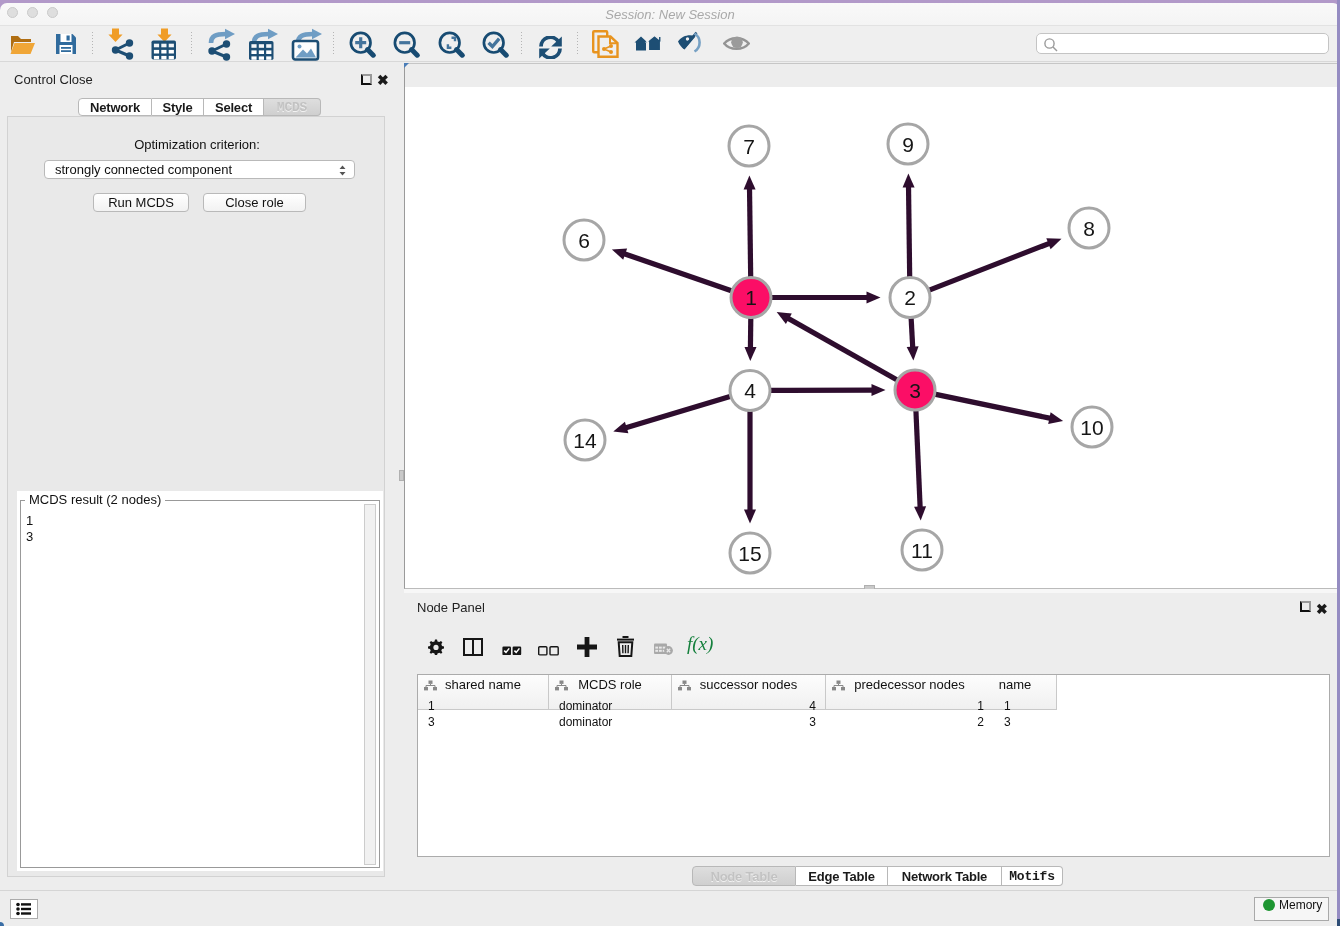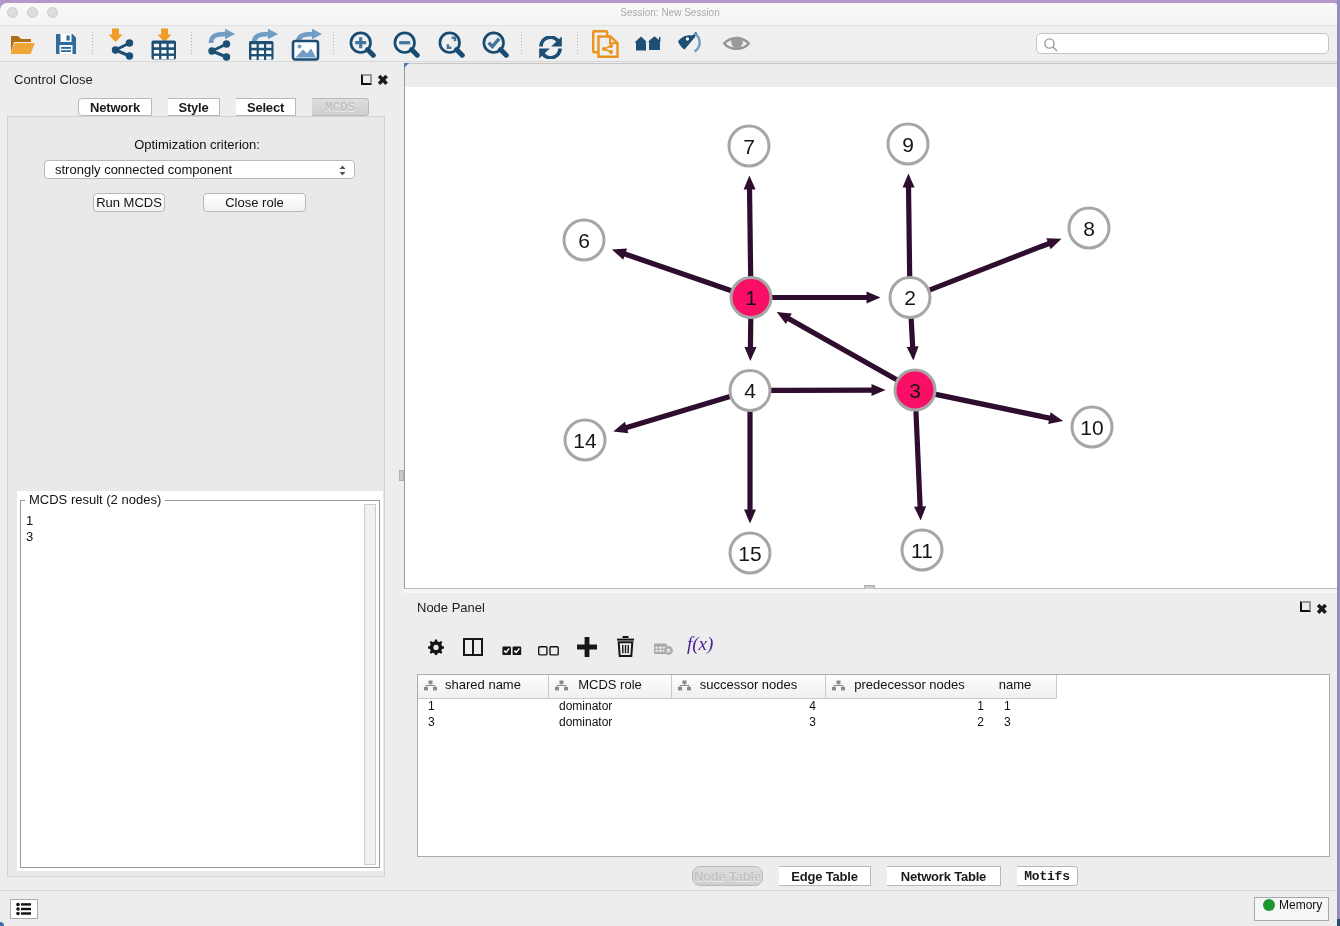--- a/index.html
+++ b/index.html
@@ -9,32 +9,32 @@
 
 
 #purple-top { left:0; top:0; width:1340px; height:3px; background:#b299c9; }
 #purple-right { right:0; top:0; width:3px; height:926px; background:#958cc2; }
 #corner-bl { left:0; top:922px; width:4px; height:4px; background:#3a6ea5; border-radius:0 4px 0 0; }
 #corner-br { right:0; top:919px; width:3px; height:7px; background:#2e4d76; }
 
 
 #titlebar { left:0; top:3px; width:1340px; height:23px; background:linear-gradient(#f9f9f9,#f4f4f4); border-bottom:1px solid #e2e2e2; border-radius:7px 7px 0 0; }
 .tl { position:absolute; top:4px; width:11px; height:11px; border-radius:50%; background:#dedede; border:1px solid #c9c9c9; }
-#title { position:absolute; top:4px; left:0; width:100%; text-align:center; font-size:10px; color:#a8a8a8; }
+#title { position:absolute; top:4px; left:0; width:100%; text-align:center; font-size:13px; color:#a8a8a8;font-style:italic; }
 
 
 #toolbar { left:0; top:26px; width:1340px; height:36px; background:#efefef; border-bottom:1px solid #d8d8d8; }
 .tbi { position:absolute; top:2px; }
 .tbsep { position:absolute; top:6px; width:1px; height:24px; background-image:linear-gradient(#b5b5b5 40%, rgba(0,0,0,0) 0%); background-size:1px 3px; }
 #searchbox { position:absolute; left:1036px; top:7px; width:293px; height:21px; background:#fff; border:1px solid #c4c4c4; border-radius:5px; }
 
 
 #cp-title { left:14px; top:72px; font-size:13px; color:#222; }
 #cp-content { left:7px; top:116px; width:378px; height:761px; background:#e9e9e9; border:1px solid #d2d2d2; }
-.tabstrip { position:absolute; display:flex; height:18px; font-size:13px;gap:16px; }
+.tabstrip { position:absolute; display:flex; height:18px; font-size:13px; }
 .tab { background:#fff; border:1px solid #b8b8b8; border-left:none; color:#1a1a1a; text-align:center; line-height:17px; font-weight:bold; letter-spacing:-0.2px; }
 .tab.first { border-left:1px solid #b8b8b8; border-radius:4px 0 0 4px; }
 .tab.last { border-radius:0 4px 4px 0;font-family:Liberation Mono, monospace; }
 .tab.sel { background:linear-gradient(#dedede,#cfcfcf); color:#c2c2c2; text-shadow:0 1px 0 #f2f2f2; }
 #opt-label { left:8px; top:137px; width:378px; text-align:center; font-size:13px; color:#111; }
 #dropdown { left:44px; top:160px; width:311px; height:19px; background:#fff; border:1px solid #b9b9b9; border-radius:4px; font-size:13px; color:#111; line-height:17px; padding-left:10px; }
 .btn { position:absolute; height:19px; background:linear-gradient(#ffffff,#f2f2f2); border:1px solid #b9b9b9; border-radius:4px; font-size:13px; color:#111; text-align:center; line-height:17px; }
 #mcds-white { left:17px; top:491px; width:366px; height:380px; background:#fff; }
 #fieldset { left:20px; top:500px; width:360px; height:368px; border:1px solid #999; }
 #fieldset-legend { left:25px; top:492px; background:#fff; padding:0 4px; font-size:13px; color:#111; }
@@ -50,21 +50,21 @@
 body div, body svg { will-change:transform; }
 
 
 #vsplit-grip { left:399px; top:470px; width:5px; height:11px; background:#c9c9c9; border:1px solid #b0b0b0; }
 #hsplit-grip { left:864px; top:585px; width:11px; height:5px; background:#c9c9c9; border:1px solid #b0b0b0; }
 
 
 #tp-strip { left:404px; top:589px; width:936px; height:4px; background:#f7f7f7; }
 #tp-title { left:417px; top:600px; font-size:13px; color:#222; }
 #tp-table { left:417px; top:674px; width:913px; height:183px; background:#fff; border:1px solid #ababab; }
-.th { position:absolute; top:0; height:24px; background:linear-gradient(#fdfdfd,#f0f0f0); border-right:1px solid #c9c9c9; border-bottom:1px solid #c9c9c9; font-size:13px; color:#111; text-align:center; line-height:20px; }
+.th { position:absolute; top:0; height:35px; background:linear-gradient(#fdfdfd,#f0f0f0); border-right:1px solid #c9c9c9; border-bottom:1px solid #c9c9c9; font-size:13px; color:#111; text-align:center; line-height:20px; }
 .td { position:absolute; font-size:12px; color:#111; height:16px; line-height:16px; }
 
 #statusline { left:0; top:890px; width:1340px; height:1px; background:#d5d5d5; }
 #listbtn { left:10px; top:899px; width:28px; height:20px; background:#fff; border:1px solid #ababab; }
 #membtn { left:1254px; top:897px; width:75px; height:24px; background:#f6f6f6; border:1px solid #a9a9a9; font-size:12px; color:#111; }
 .wctl { position:absolute; font-size:13px; color:#1a1a1a; }
 </style>
 </head>
 <body>
 
@@ -210,21 +210,21 @@
   <div class="tab" style="width:52px;">Style</div>
   <div class="tab" style="width:60px;">Select</div>
   <div class="tab last sel" style="width:57px;">MCDS</div>
 </div>
 <div class="abs" id="opt-label">Optimization criterion:</div>
 <div class="abs" id="dropdown">strongly connected component
   <svg style="position:absolute; right:7px; top:3px;" width="9" height="13" viewBox="0 0 9 13">
       <path d="M1.5 5 L4.5 1.5 L7.5 5 Z M1.5 8 L4.5 11.5 L7.5 8 Z" fill="#555"></path>
     </svg>
 </div>
-<div class="abs btn" style="left:93px; top:193px; width:72px;">Run MCDS</div>
+<div class="abs btn" style="left:93px; top:193px; width:96px;">Run MCDS</div>
 <div class="abs btn" style="left:203px; top:193px; width:103px;">Close role</div>
 <div class="abs" id="mcds-white"></div>
 <div class="abs" id="fieldset"></div>
 <div class="abs" id="fieldset-legend">MCDS result (2 nodes)</div>
 <div class="abs" id="mcds-text">1<br>3</div>
 <div class="abs" id="mcds-scroll"></div>
 
 <div class="abs" style="left:404px; top:63px; width:0; height:0; border-top:5px solid #4a7db8; border-right:5px solid transparent; z-index:5;"></div>
 <div class="abs" id="netwin">
   <div id="netcanvas">
@@ -335,21 +335,21 @@
           <rect x="1.3" y="3.6" width="2.8" height="2"></rect>
           <rect x="5" y="3.6" width="2.8" height="2"></rect>
           <rect x="8.7" y="3.6" width="2.8" height="2"></rect>
           <rect x="1.3" y="6.8" width="2.8" height="2"></rect>
           <rect x="5" y="6.8" width="2.8" height="2"></rect>
           <rect x="8.7" y="6.8" width="2.8" height="2"></rect>
         </g>
         <circle cx="14.5" cy="7.5" r="4.4" fill="#a9a9a9"></circle>
         <path d="M12.8 5.8 L16.2 9.2 M16.2 5.8 L12.8 9.2" stroke="#e9e9e9" stroke-width="1.3"></path>
       </svg></div>
-    <div style="position:absolute;left:687px;top:633px;font-family:'Liberation Serif',serif;font-style:italic;font-size:19px;color:#4c1d95;">f(x)</div>
+    <div style="position:absolute;left:687px;top:633px;font-family:'Liberation Serif',serif;font-style:italic;font-size:19px;color:#15803d;">f(x)</div>
   </div>
 <div class="abs" id="tp-table">
     <div class="th" style="left:0px; width:131px;"><svg width="13" height="11" viewBox="0 0 13 11" style="position:absolute;left:6px;top:5px;">
         <g fill="#888">
           <rect x="4.5" y="0.5" width="4" height="3.4"></rect>
           <rect x="0" y="7" width="4" height="3.4"></rect>
           <rect x="9" y="7" width="4" height="3.4"></rect>
         </g>
         <path d="M6.5 4 L6.5 5.5 M2 7 L2 5.5 L11 5.5 L11 7" stroke="#888" stroke-width="1" fill="none"></path>
       </svg>shared name</div>
@@ -383,21 +383,21 @@
     <div class="td" style="left:254px; top:23px; width:144px; text-align:right;">4</div>
     <div class="td" style="left:408px; top:23px; width:158px; text-align:right;">1</div>
     <div class="td" style="left:586px; top:23px;">1</div>
     <div class="td" style="left:10px; top:39px;">3</div>
     <div class="td" style="left:141px; top:39px;">dominator</div>
     <div class="td" style="left:254px; top:39px; width:144px; text-align:right;">3</div>
     <div class="td" style="left:408px; top:39px; width:158px; text-align:right;">2</div>
     <div class="td" style="left:586px; top:39px;">3</div>
   </div>
 <div class="abs tabstrip" style="left:692px; top:866px; height:20px;">
-  <div class="tab first sel" style="width:71px; line-height:19px;border-radius:8px;">Node Table</div>
+  <div class="tab first sel" style="width:104px; line-height:19px;">Node Table</div>
   <div class="tab" style="width:92px; line-height:19px;">Edge Table</div>
   <div class="tab" style="width:114px; line-height:19px;">Network Table</div>
   <div class="tab last" style="width:61px; line-height:19px;">Motifs</div>
 </div>
 
 <div class="abs" id="statusline"></div>
 <div class="abs" id="listbtn">
   <svg width="26" height="18" viewBox="0 0 26 18">
       <g fill="#111">
         <circle cx="7" cy="4.5" r="1.8"></circle>

